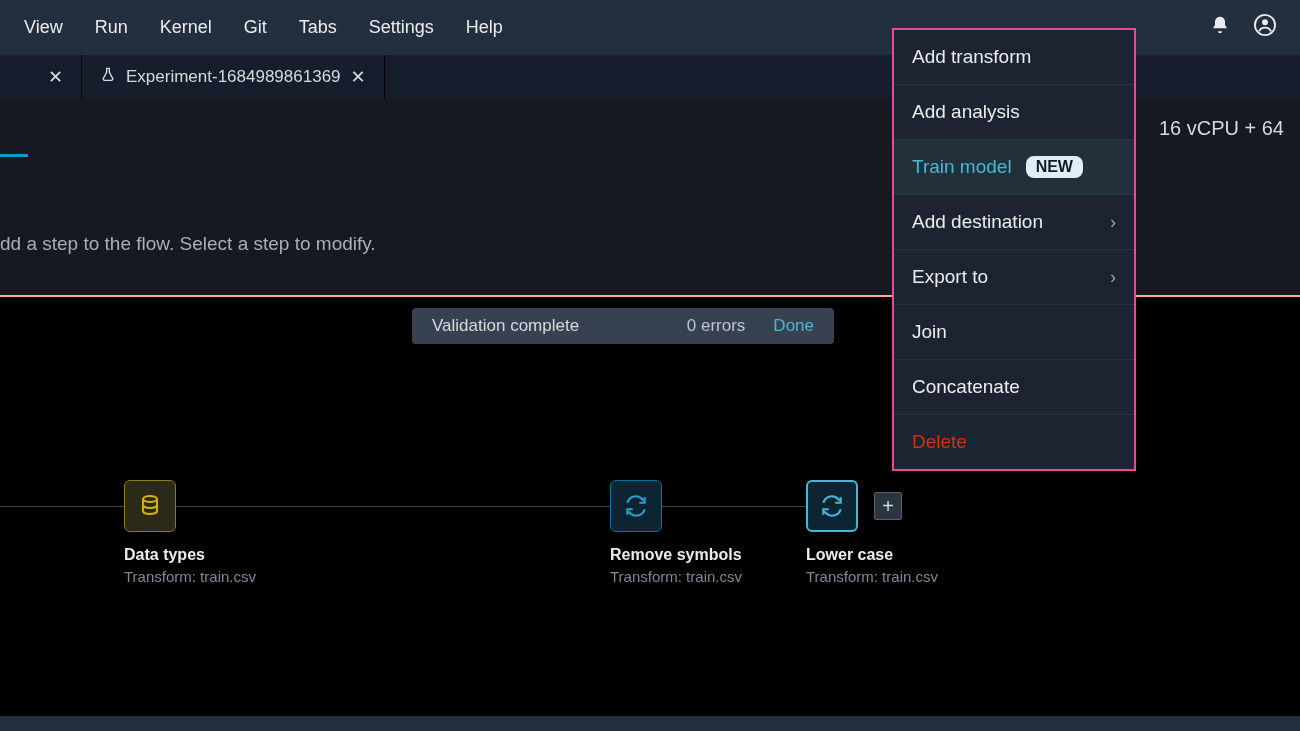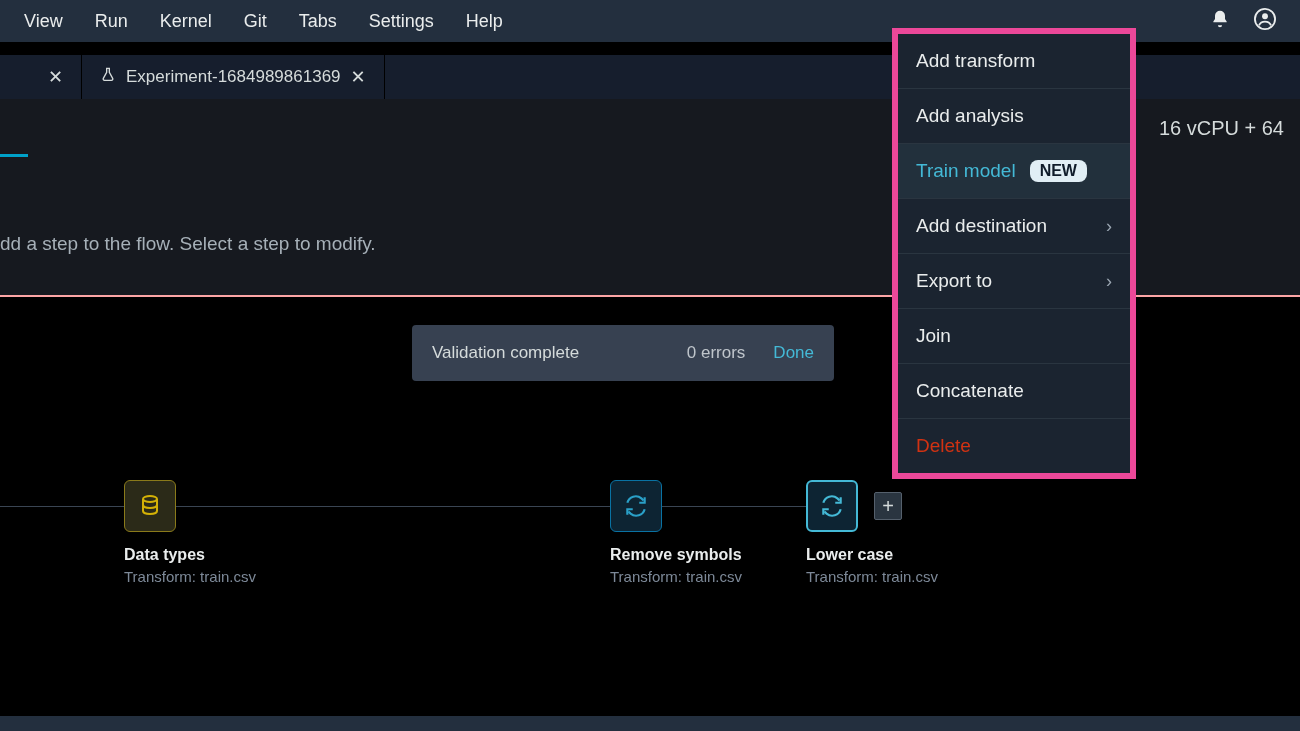--- a/index.html
+++ b/index.html
@@ -6,21 +6,21 @@
   html, body {
     width: 1300px; height: 731px;
     background: #000;
     font-family: -apple-system, BlinkMacSystemFont, "Segoe UI", Arial, sans-serif;
     color: #d5dbdb;
     overflow: hidden;
   }
 
   
   .menubar {
-    position: absolute; top: 0; left: 0; right: 0; height: 42px;
+    position: absolute; top: 0; left: 0; right: 0; height: 55px;
     display: flex; align-items: center;
     background: #232f3e;
     padding: 0 8px;
   }
   .menubar .menuitem {
     padding: 6px 16px; font-size: 18px; color: #eaeded; cursor: pointer;
   }
   .menubar .right-icons {
     margin-left: auto; display: flex; align-items: center; gap: 24px; padding-right: 16px;
   }
@@ -69,22 +69,22 @@
   }
 
   
   .canvas {
     position: absolute; top: 297px; left: 0; right: 0; bottom: 15px;
     background: #000;
   }
 
   
   .validation {
-    position: absolute; top: 325px; left: 412px;
-    width: 422px; height: 56px;
+    position: absolute; top: 308px; left: 412px;
+    width: 422px; height: 36px;
     background: #374151;
     border-radius: 4px;
     display: flex; align-items: center;
     padding: 0 20px;
     color: #d5dbdb; font-size: 17px;
   }
   .validation .errors { margin-left: auto; margin-right: 28px; color: #bfc5cb; }
   .validation .done { color: #44b9d6; cursor: pointer; }
 
   
@@ -124,21 +124,21 @@
     color: #d5dbdb; font-size: 20px;
     display: flex; align-items: center; justify-content: center;
     border-radius: 2px; cursor: pointer;
   }
 
   
   .ctx-menu {
     position: absolute; top: 28px; left: 892px;
     width: 244px;
     background: #1b2430;
-    border: 6px solid #ec4899;
+    border: 2px solid #ec4899;
     display: flex; flex-direction: column;
     z-index: 50;
   }
   .ctx-menu .item {
     padding: 16px 18px;
     font-size: 19px;
     color: #eaeded;
     border-bottom: 1px solid #2a3540;
     display: flex; align-items: center;
     cursor: pointer;

